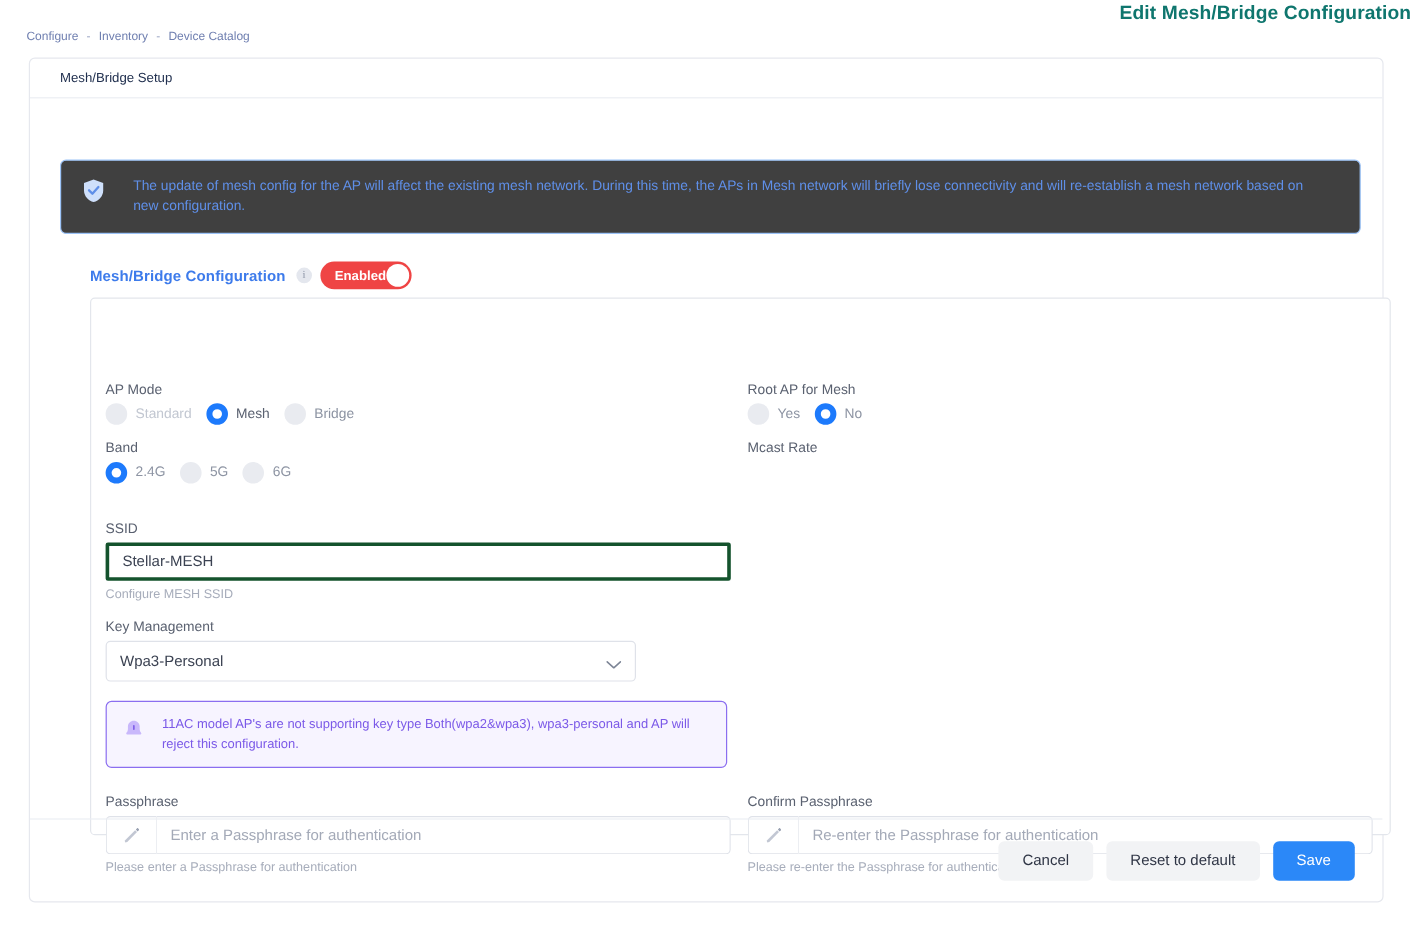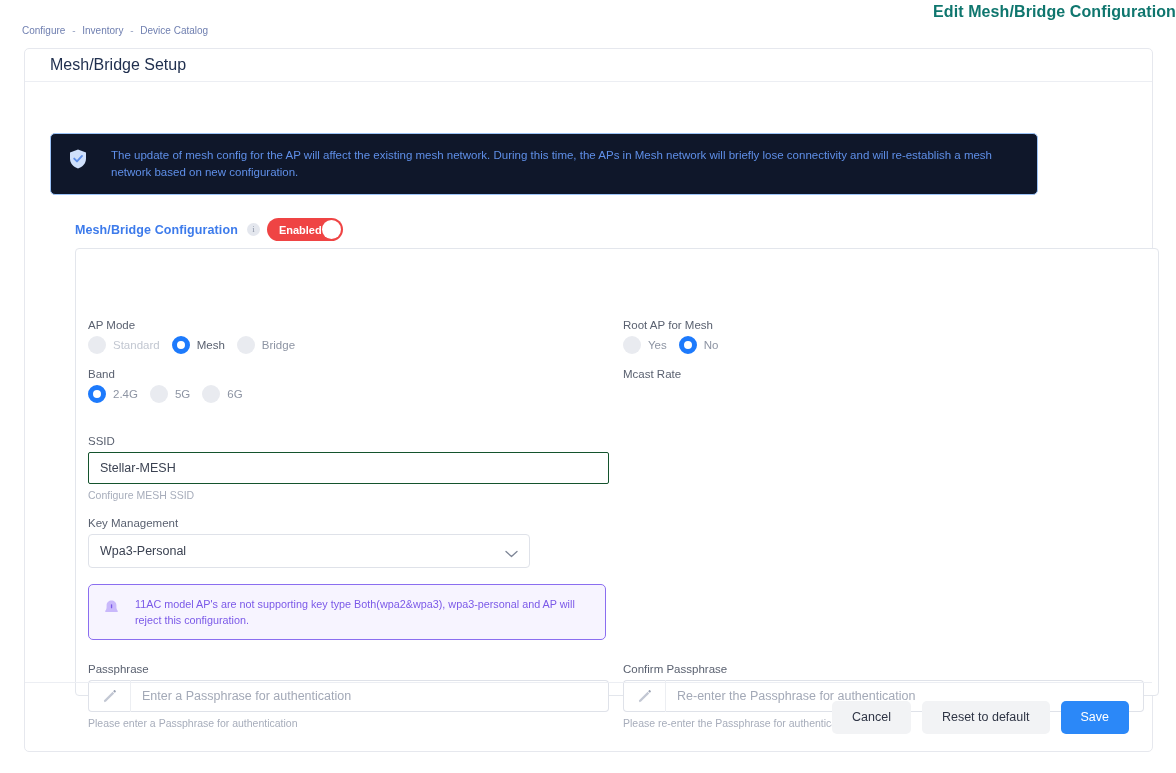--- a/index.html
+++ b/index.html
@@ -34,29 +34,29 @@
     width: 1129px; height: 704px;
     background: #ffffff;
     border: 1px solid #e6e8ee;
     border-radius: 5px;
   }
   .card-head {
     height: 33px; border-bottom: 1px solid #eceef3;
     display: flex; align-items: center;
     padding-left: 25px;
   }
-  .card-head-title { font-size: 16px; color: #21304f; }
+  .card-head-title { font-size: 11px; color: #21304f; }
 
   .card-body { padding: 0; position: relative; height: 620px; }
 
   
   .info-banner {
     position: absolute; left: 25px; top: 51px;
-    width: 988px; min-height: 62px;
-    background: #0f172a; border: 1px solid #9cc3f7;
+    width: 1084px; min-height: 62px;
+    background: #404040; border: 1px solid #9cc3f7;
     border-radius: 5px;
     display: flex; align-items: flex-start;
     padding: 13px 14px 13px 16px;
   }
   .shield-icon { width: 22px; height: 22px; flex: 0 0 22px; margin-top: 1px; }
   .info-banner-text {
     margin-left: 22px; font-size: 11.5px; line-height: 17px;
     color: #5f8fe8; max-width: 990px;
   }
 
@@ -123,21 +123,21 @@
     box-shadow: inset 0 0 0 3px #ffffff;
   }
   .radio-text {
     font-size: 11.5px; margin-left: 7px; color: #5a6170;
   }
   .radio-text.disabled { color: #c2c7d1; }
   .radio-text.muted { color: #8d94a3; }
 
   
   .input {
-    height: 32px; border: 1px solid #14532d; border-radius: 2px;
+    height: 32px; border: 3px solid #14532d; border-radius: 2px;
     background: #ffffff; display: flex; align-items: center;
     padding: 0 11px; font-size: 12.5px; color: #3b4252;
   }
   .select {
     height: 34px; border: 1px solid #dfe2e9; border-radius: 4px;
     background: #ffffff; display: flex; align-items: center;
     justify-content: space-between;
     padding: 0 11px; font-size: 12.5px; color: #3b4252;
   }
   .chev { width: 13px; height: 8px; }

